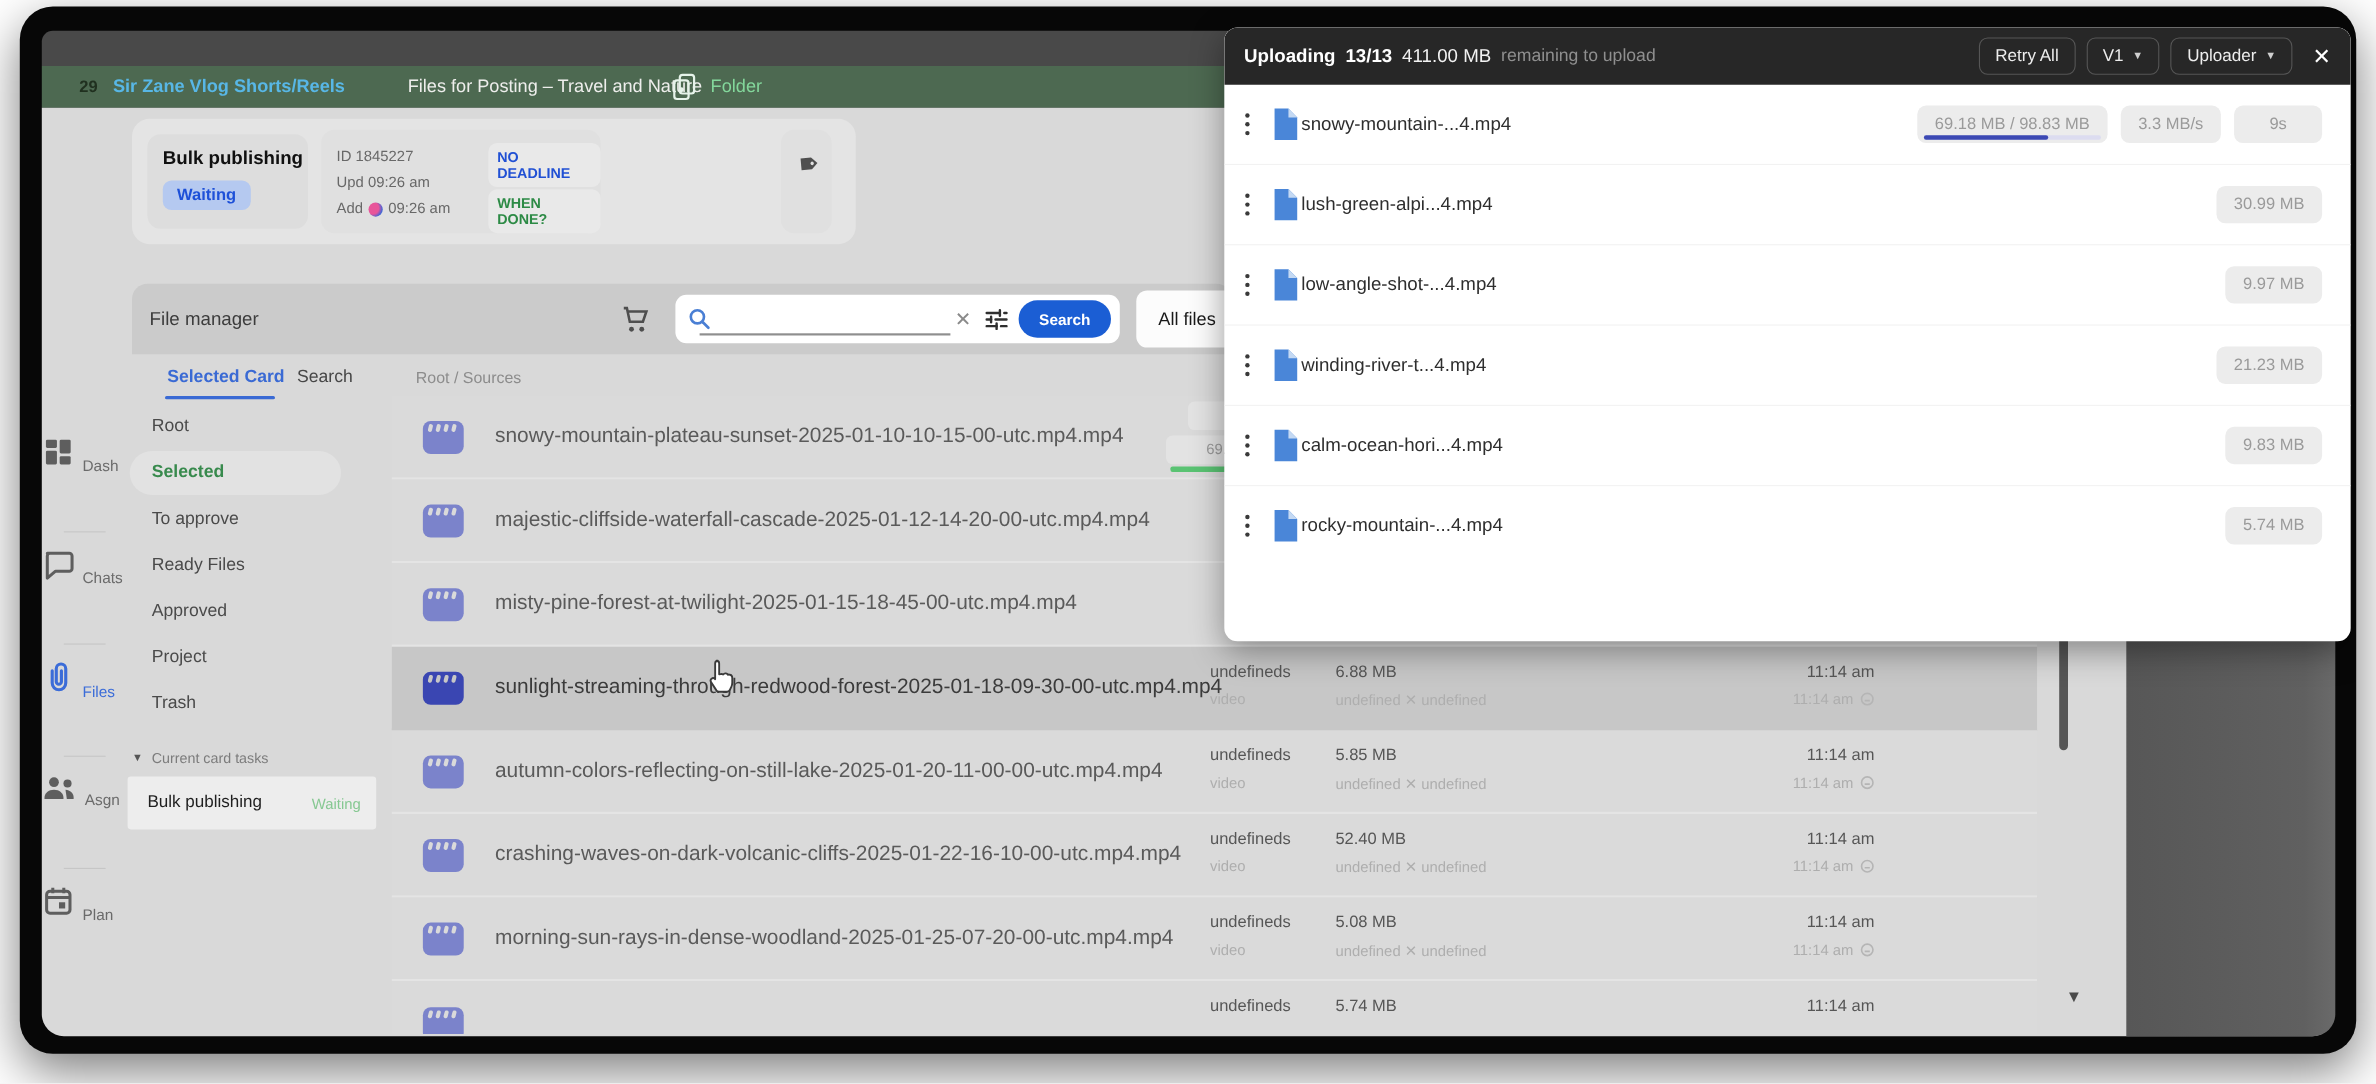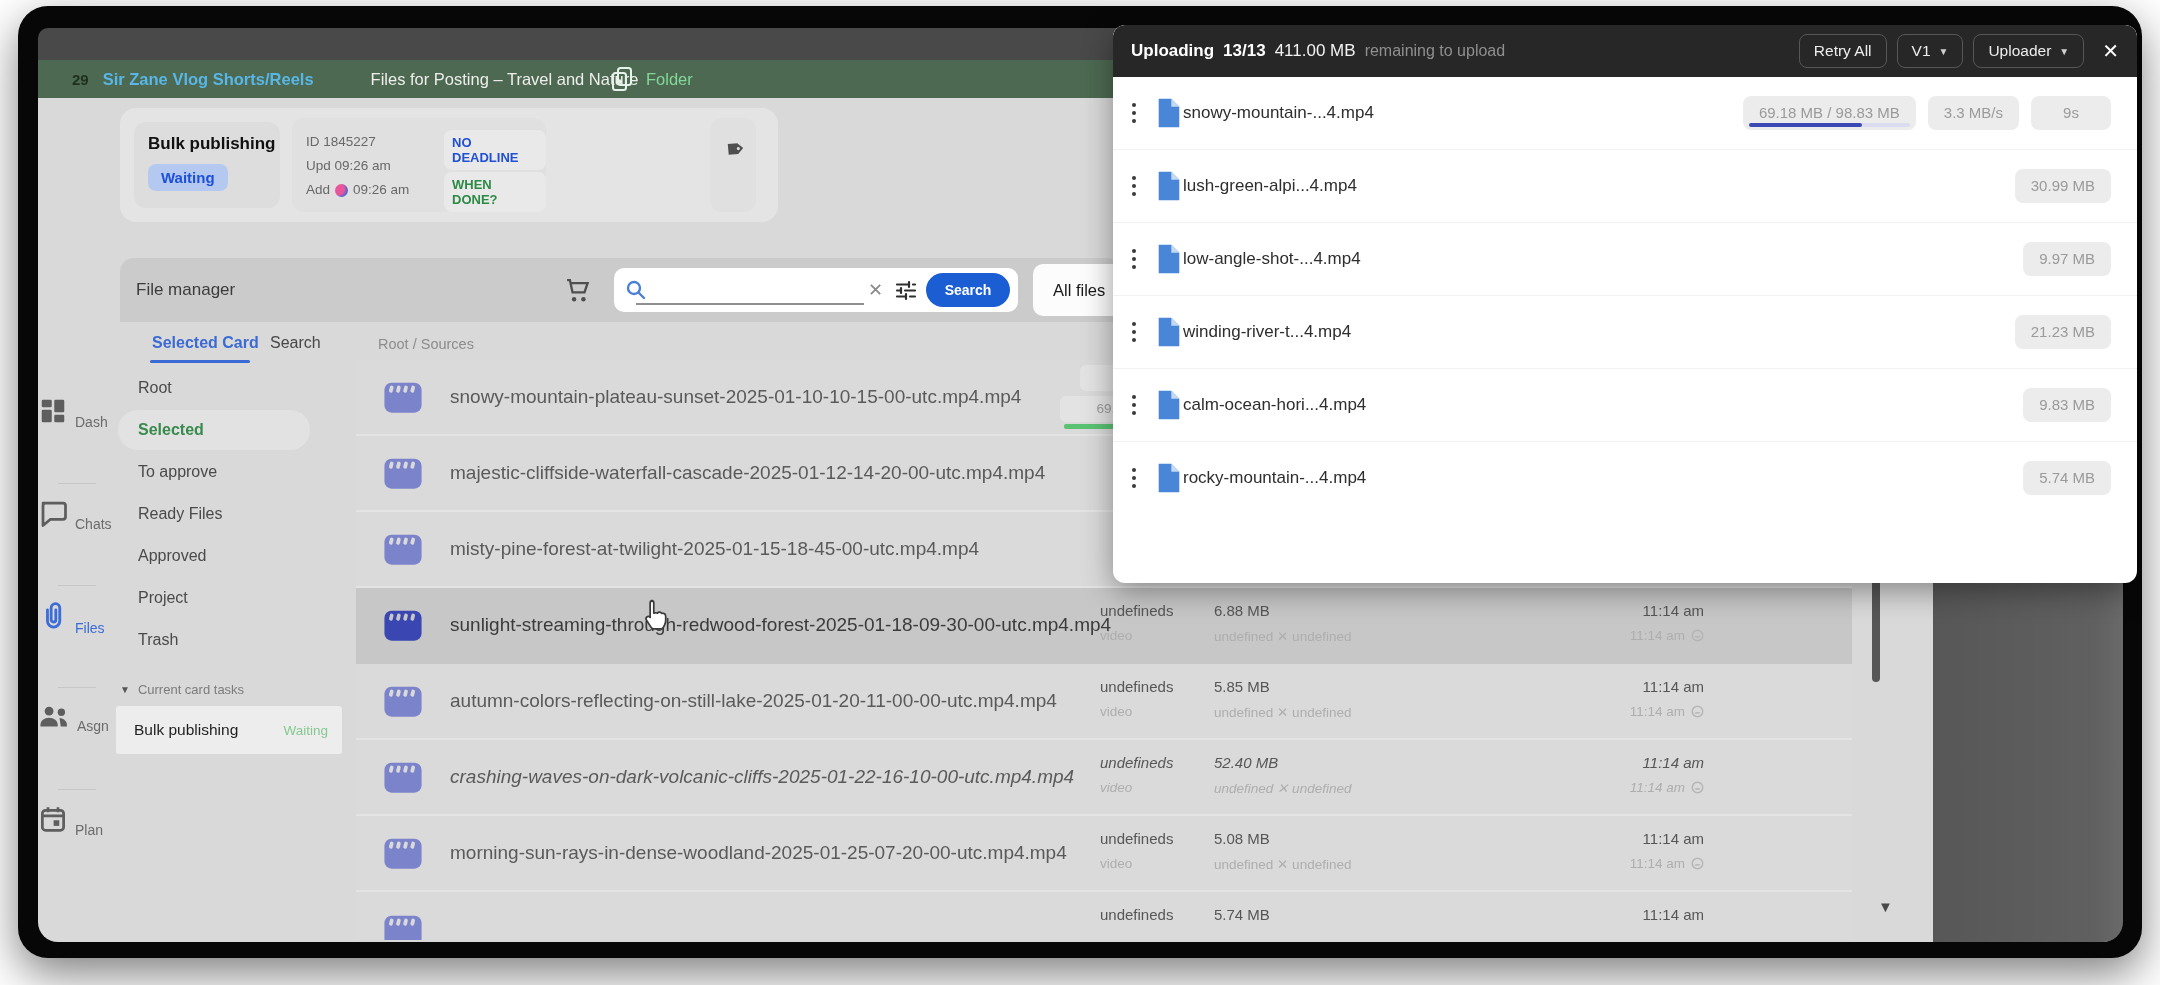--- a/index.html
+++ b/index.html
@@ -393,21 +393,21 @@
             <div class="m-sub">
               <span>11:14 am</span>
               <svg width="13" height="13" viewBox="0 0 14 14" fill="none" stroke="#b5b5b5" stroke-width="1.6">
                 <circle cx="7" cy="7" r="5.6"></circle>
                 <path d="M4.5 8.5h5"></path>
               </svg>
             </div>
           </div>
       </div>
 
-      <div class="row" style="top:380px;font-style:italic;">
+      <div class="row" style="top:380px;">
         <span class="clap">
           <svg width="40" height="40" viewBox="0 0 28 28">
               <rect x="1" y="4" width="26" height="21" rx="5" fill="currentColor"></rect>
               <rect x="4.5" y="6" width="2.6" height="5" rx="1.2" fill="var(--rowbg)" transform="rotate(14 5.8 8.5)"></rect>
               <rect x="9.5" y="6" width="2.6" height="5" rx="1.2" fill="var(--rowbg)" transform="rotate(14 10.8 8.5)"></rect>
               <rect x="14.5" y="6" width="2.6" height="5" rx="1.2" fill="var(--rowbg)" transform="rotate(14 15.8 8.5)"></rect>
               <rect x="19.5" y="6" width="2.6" height="5" rx="1.2" fill="var(--rowbg)" transform="rotate(14 20.8 8.5)"></rect>
             </svg>
         </span>
         <span class="fname">crashing-waves-on-dark-volcanic-cliffs-2025-01-22-16-10-00-utc.mp4.mp4</span>

